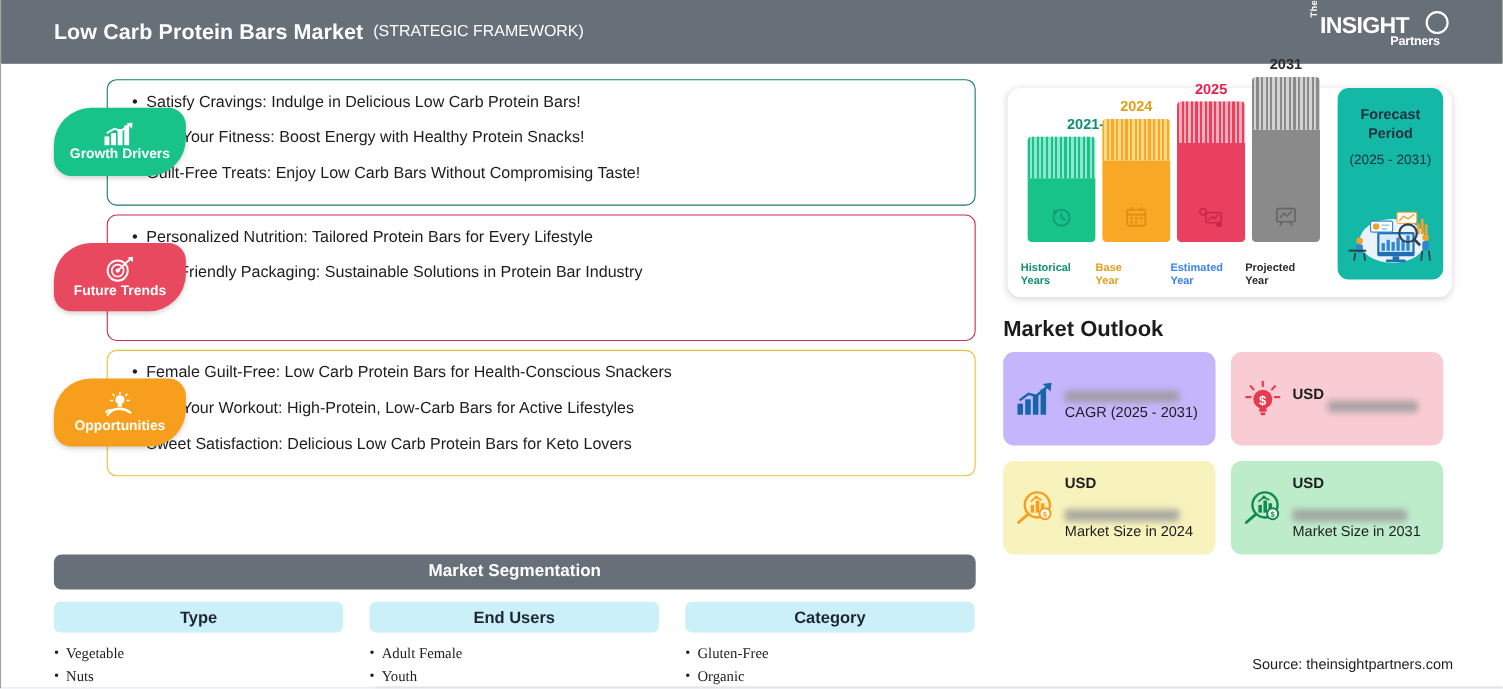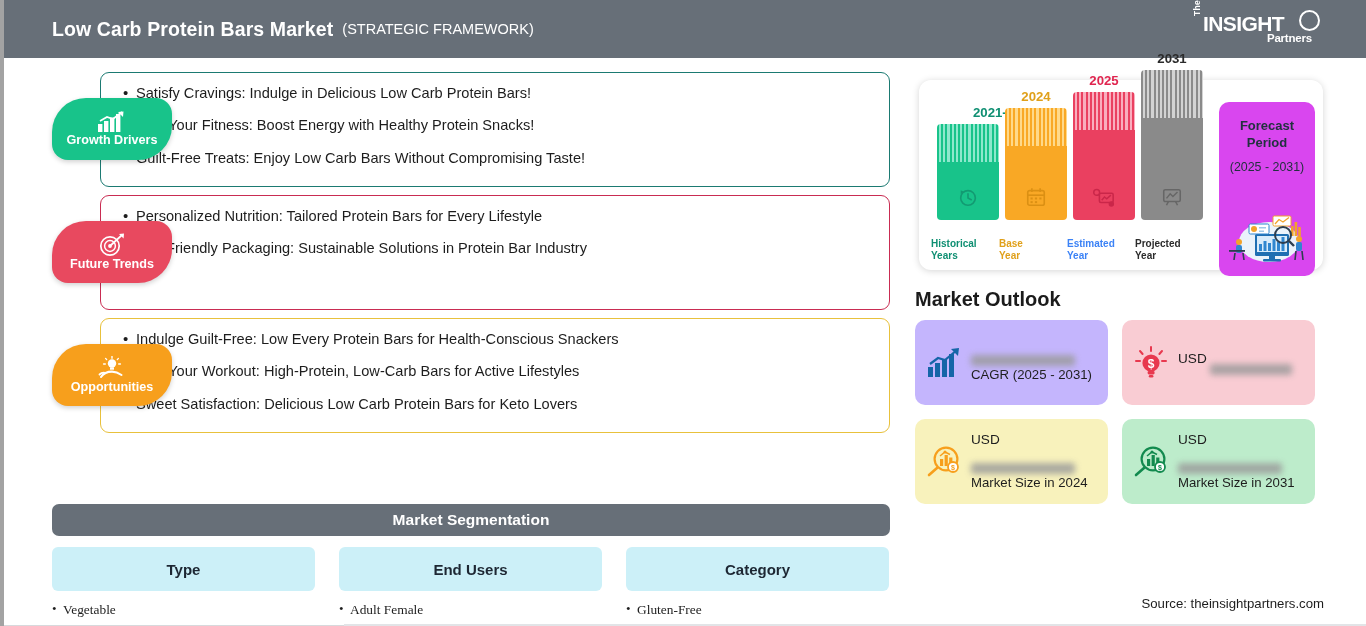--- a/index.html
+++ b/index.html
@@ -3,21 +3,21 @@
 <meta charset="utf-8">
 <style>
   html,body{margin:0;padding:0;}
   body{
     width:1366px;height:626px;
     background:#ffffff;
     font-family:"Liberation Sans","DejaVu Sans",sans-serif;
     overflow:hidden;
     -webkit-font-smoothing:antialiased;
   }
-  .page{position:relative;width:1366px;height:626px;box-sizing:border-box;border-left:4px solid #a3a3a3;background:#fff;}
+  .page{position:relative;width:1366px;height:626px;box-sizing:border-box;border-left:1px solid #a3a3a3;background:#fff;}
 
   
   .header{
     position:absolute;left:0;top:0;width:1366px;height:58px;
     background:#676f78;display:flex;align-items:center;
   }
   .header-title{margin-left:48px;color:#ffffff;font-size:19.5px;font-weight:bold;letter-spacing:.1px;white-space:nowrap;}
   .header-sub{color:#ffffff;font-size:14.5px;margin-left:9px;white-space:nowrap;}
   .logo{position:absolute;right:56px;top:9px;width:122px;height:40px;color:#fff;}
   .logo .the{position:absolute;left:0;top:7px;font-size:8.5px;font-weight:bold;letter-spacing:.3px;
@@ -61,21 +61,21 @@
 
   
   .seg-title{
     position:absolute;left:48px;top:446px;width:838px;height:32px;
     background:#676f78;border-radius:7px;color:#fff;font-size:15.5px;font-weight:bold;
     display:flex;align-items:center;justify-content:center;
   }
   .seg-cols{position:absolute;left:48px;top:489px;width:838px;display:flex;gap:24px;}
   .seg-col{width:263px;}
   .seg-head{
-    height:44px;background:#ccf0f8;border-radius:6px;
+    height:28px;background:#ccf0f8;border-radius:6px;
     display:flex;align-items:center;justify-content:center;
     font-size:15px;font-weight:bold;color:#1d2733;
   }
   .seg-list{margin:9px 0 0 0;padding:0;}
   .seg-list li{
     list-style:none;position:relative;padding-left:11px;
     font-size:13.4px;color:#1d1d1d;line-height:1.55;white-space:nowrap;font-family:Liberation Serif, serif;
   }
   .seg-list li:before{content:"\2022";position:absolute;left:0;top:-1px;color:#1d1d1d;font-size:13px;}
 
@@ -96,36 +96,36 @@
   .bar-rect{position:absolute;left:0;bottom:0;width:62px;border-radius:4px;overflow:hidden;}
   .bar-stripe{height:38px;width:100%;}
   .bar-solid{width:100%;position:relative;}
   .bar-icon{position:absolute;left:0;right:0;bottom:12px;display:flex;justify-content:center;opacity:.55;}
   .bar-cap{
     position:absolute;left:-6px;bottom:-42px;width:74px;
     font-size:10px;font-weight:bold;line-height:1.18;
   }
 
   .fc-side{
-    position:absolute;right:8px;top:22px;width:96px;height:174px;
-    background:#d946ef;border-radius:10px;
+    position:absolute;right:8px;top:0;width:96px;height:174px;
+    background:#14b8a6;border-radius:10px;
   }
   .fc-t{position:absolute;left:0;right:0;top:16px;text-align:center;font-size:13px;font-weight:bold;color:#22313f;line-height:1.3;}
   .fc-r{position:absolute;left:0;right:0;top:58px;text-align:center;font-size:12.4px;color:#22313f;white-space:nowrap;}
 
   .mo-title{position:absolute;left:6px;top:230px;font-size:20px;font-weight:bold;color:#1b1b1b;}
   .ocards{position:absolute;left:6px;top:262px;width:420px;display:flex;flex-wrap:wrap;gap:14px;}
   .ocard{width:193px;height:85px;border-radius:10px;display:flex;align-items:center;padding:0 9px;box-sizing:border-box;gap:7px;}
   .ocard.blue{background:#c4b5fd;}
   .ocard.pink{background:#f9ccd3;}
   .ocard.yellow{background:#f8f2bc;}
   .ocard.green{background:#bdeccb;}
   .ocard-icon{flex:0 0 auto;width:40px;display:flex;align-items:center;justify-content:center;}
   .ocard-txt{font-size:13.2px;color:#1d1d1d;line-height:1.33;}
-  .usd{font-weight:normal;font-size:13.6px;}
+  .usd{font-weight:bold;font-size:13.6px;}
   .blurval{
     display:inline-block;height:11px;width:82px;vertical-align:-1px;
     background:#9a9a9a;filter:blur(3.1px);opacity:.82;border-radius:2px;
     color:transparent;font-size:0;
   }
   .blurval.wide{width:104px;}
   .source{position:absolute;right:46px;top:538px;font-size:13.2px;color:#1d1d1d;white-space:nowrap;}
   .footline{position:absolute;left:0;bottom:0;width:1366px;height:1px;background:#d7d9dc;}
   .footline2{position:absolute;left:340px;bottom:0;width:1026px;height:2px;background:#e2e4e7;}
 </style>
@@ -183,21 +183,21 @@
           <path d="M12 13 L24 2" stroke="#fff" stroke-width="1.7"></path>
           <path d="M21 1 L26 0.4 L25.6 5.4 Z" fill="#fff"></path>
         </svg>
         <span class="badge-label">Future Trends</span>
       </div>
     </div>
 
     <div class="rowcard">
       <div class="rc-box yellow" style="top:260px;height:115px;">
         <ul class="bullets">
-          <li>Indulge Guilt-Free: Low Every Protein Bars for Health-Conscious Snackers</li>
+          <li>Female Guilt-Free: Low Carb Protein Bars for Health-Conscious Snackers</li>
           <li>Fuel Your Workout: High-Protein, Low-Carb Bars for Active Lifestyles</li>
           <li>Sweet Satisfaction: Delicious Low Carb Protein Bars for Keto Lovers</li>
         </ul>
       </div>
       <div class="badge orange" style="top:286px;">
         <svg width="30" height="24" viewBox="0 0 30 24">
           <circle cx="15" cy="7.5" r="4.2" fill="#fff"></circle>
           <rect x="13" y="11.4" width="4" height="2.3" fill="#fff"></rect>
           <g stroke="#fff" stroke-width="1.4" stroke-linecap="round">
             <line x1="15" y1="0.6" x2="15" y2="2.2"></line>

